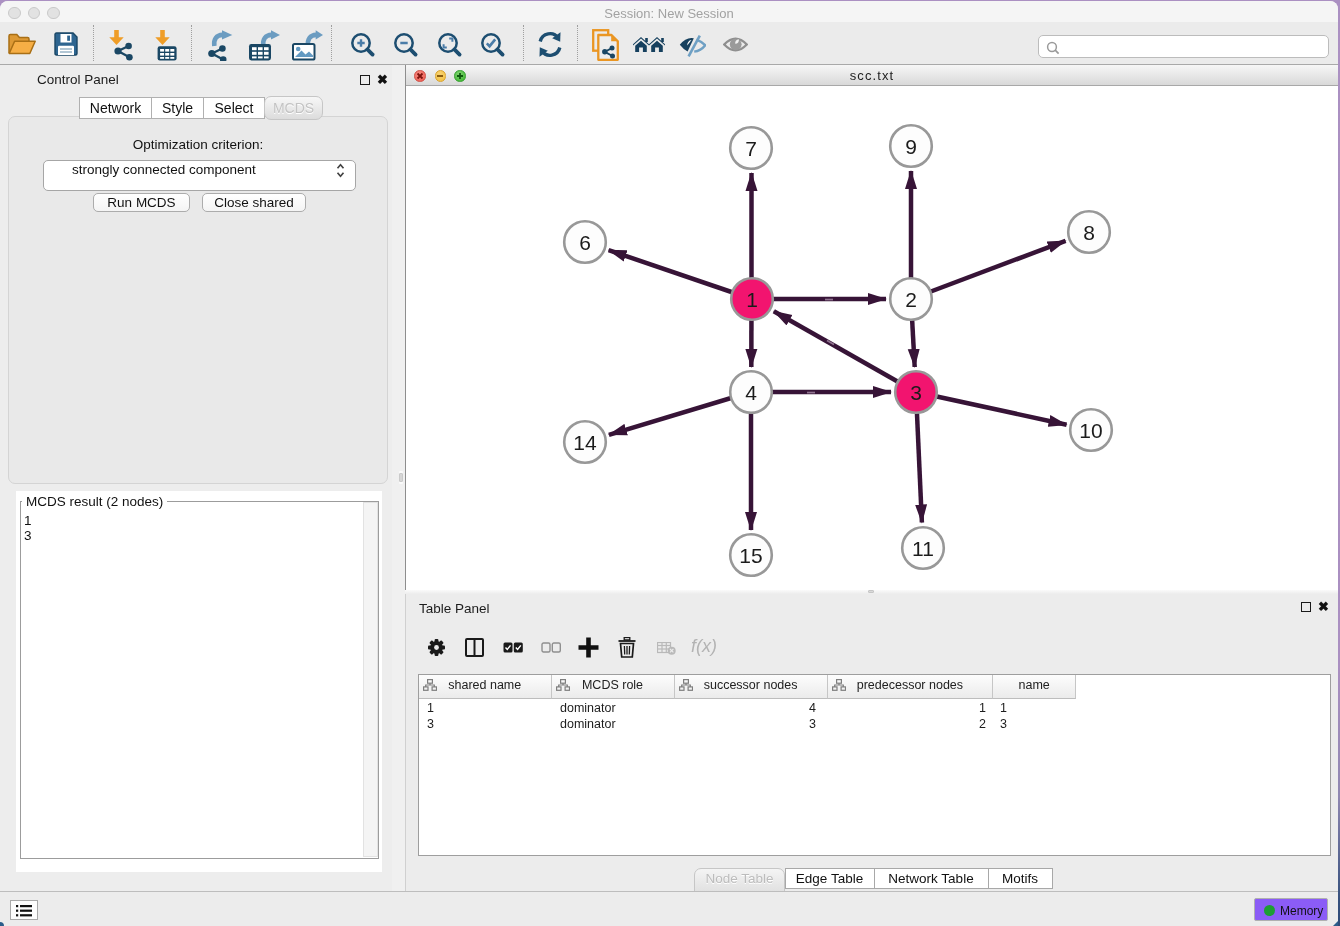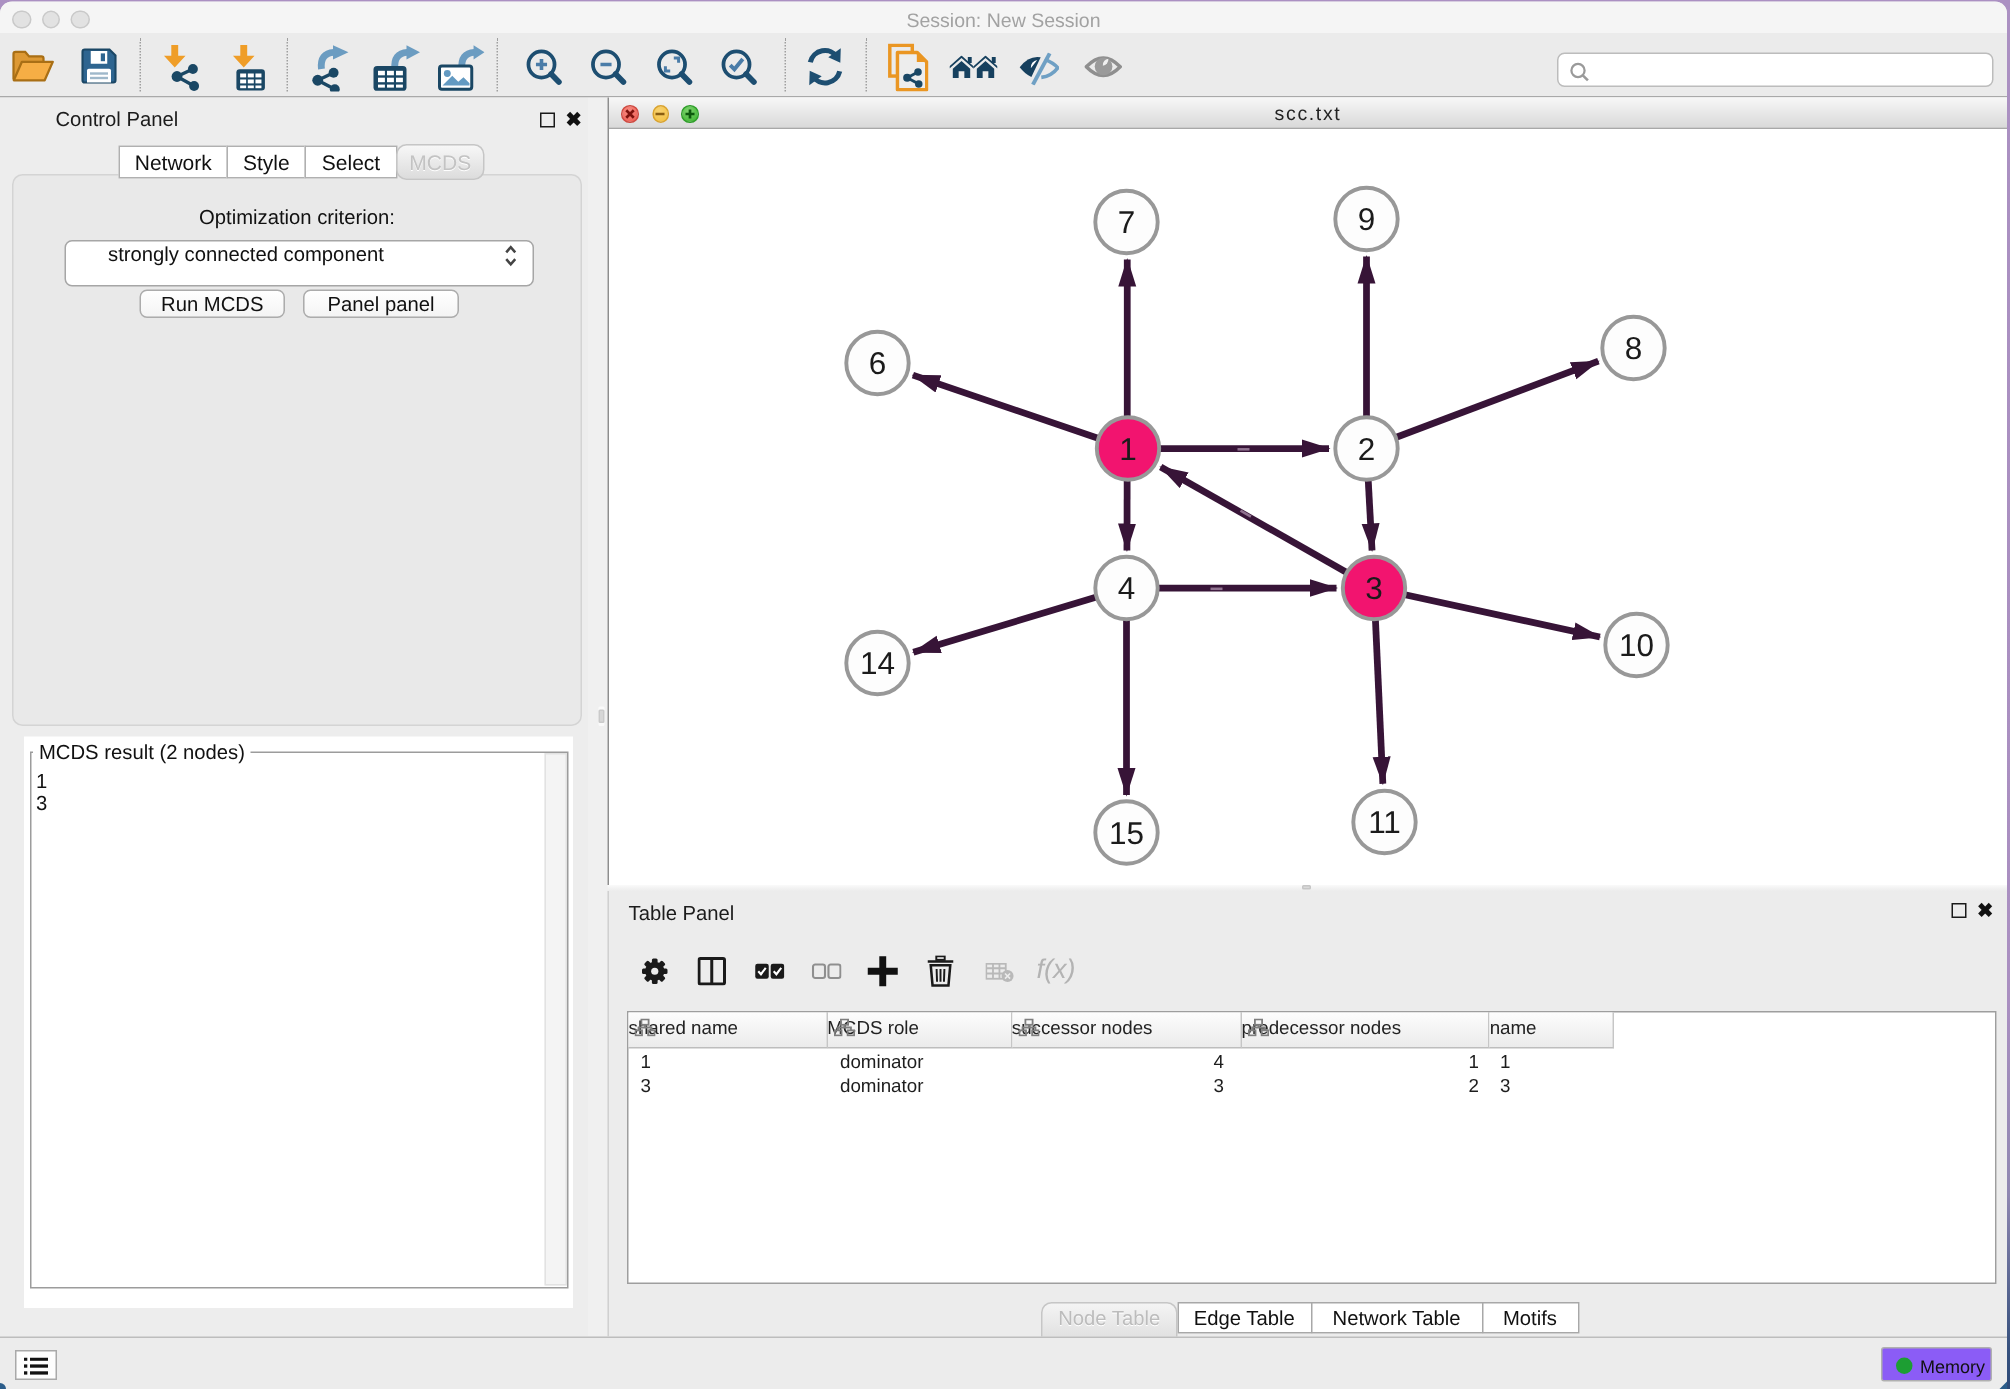--- a/index.html
+++ b/index.html
@@ -48,21 +48,21 @@
 .nettext { position:absolute; left:0; top:0; width:932px; height:21px; text-align:center; line-height:22px; font-size:13px; font-weight:400; color:#222; letter-spacing:1.1px; }
 
 
 .hsplit { position:absolute; left:405px; top:589px; width:933px; height:4px; background:linear-gradient(#fafafa,#ececec); }
 .hthumb { position:absolute; left:867.5px; top:588.5px; width:6px; height:3px; background:#d9d9d9; border:1px solid #c6c6c6; border-radius:1px; z-index:5; }
 
 
 .tpanel { position:absolute; left:405px; top:593px; width:933px; height:297px; background:#ececec; border-left:1px solid #d0d0d0; }
 .tphead { position:absolute; left:13px; top:7px; font-size:13.5px; color:#1c1c1c; }
 .ttable { position:absolute; left:12px; top:80px; width:913px; height:182px; background:#fff; border:1px solid #9e9e9e; }
-.thcell { position:absolute; top:0; height:24px; background:linear-gradient(#fdfdfd,#ebebeb); border-right:1px solid #c6c6c6; border-bottom:1px solid #bdbdbd; font-size:12.5px; color:#222; line-height:20px; }
+.thcell { position:absolute; top:0; height:24px; background:linear-gradient(#fdfdfd,#ebebeb); border-right:1px solid #c6c6c6; border-bottom:1px solid #bdbdbd; font-size:12.5px; color:#222; text-align:center; line-height:20px; }
 .trow { position:absolute; font-size:12.5px; color:#1d1d1d; }
 .hicon { position:absolute; left:4px; top:4px; }
 .btab { position:absolute; height:21px; background:#fff; border:1px solid #a8a8a8; font-size:13.5px; color:#111; text-align:center; line-height:20px; }
 .btabsel { position:absolute; height:35px; background:linear-gradient(#f4f4f4,#d8d8d8); border:1px solid #c6c6c6; border-radius:7px; font-size:13.5px; color:#bcbcbc; text-align:center; line-height:20px; text-shadow:0 1px 0 #fff; }
 
 
 .statusbar { position:absolute; left:0; top:890px; width:1338px; height:35px; background:#ececec; border-top:1px solid #bdbdbd; }
 .listbtn { position:absolute; left:10px; top:8px; width:28px; height:20px; background:#fdfdfd; border:1px solid #a9a9a9; }
 .membtn { position:absolute; left:1254px; top:6px; width:74px; height:23px; background:#8b5cf6; border:1px solid #b0b0b0; border-radius:2px; font-size:12.5px; color:#111; }
 </style>
@@ -236,21 +236,21 @@
     <div class="innerpanel"></div>
     <div class="tab" style="left:79px; top:32px; width:73px;">Network</div>
     <div class="tab" style="left:151px; top:32px; width:53px;">Style</div>
     <div class="tab" style="left:203px; top:32px; width:62px;">Select</div>
     <div class="tabsel" style="left:264px; top:31px; width:59px;">MCDS</div>
     <div class="optlabel">Optimization criterion:</div>
     <div class="dropdown">strongly connected component<svg width="9" height="15" style="position:absolute;right:10px;top:2px;" viewBox="0 0 9 15">
           <path d="M1.5 5.2 L4.5 1.8 L7.5 5.2 M1.5 9.8 L4.5 13.2 L7.5 9.8" fill="none" stroke="#444" stroke-width="1.7"></path>
         </svg></div>
     <div class="btn" style="left:93px; top:127.5px; width:97px;">Run MCDS</div>
-    <div class="btn" style="left:202px; top:127.5px; width:104px;">Panel panel</div>
+    <div class="btn" style="left:202px; top:127.5px; width:104px;">Close shared</div>
     <div class="resultbox">
       <div class="groupline"></div>
       <div class="grouptitle">MCDS result (2 nodes)</div>
       <div class="resitem" style="top:21.5px;">1</div>
       <div class="resitem" style="top:37px;">3</div>
       <div class="resscroll"></div>
     </div>
   </div>
 
   <div class="vsplit">

